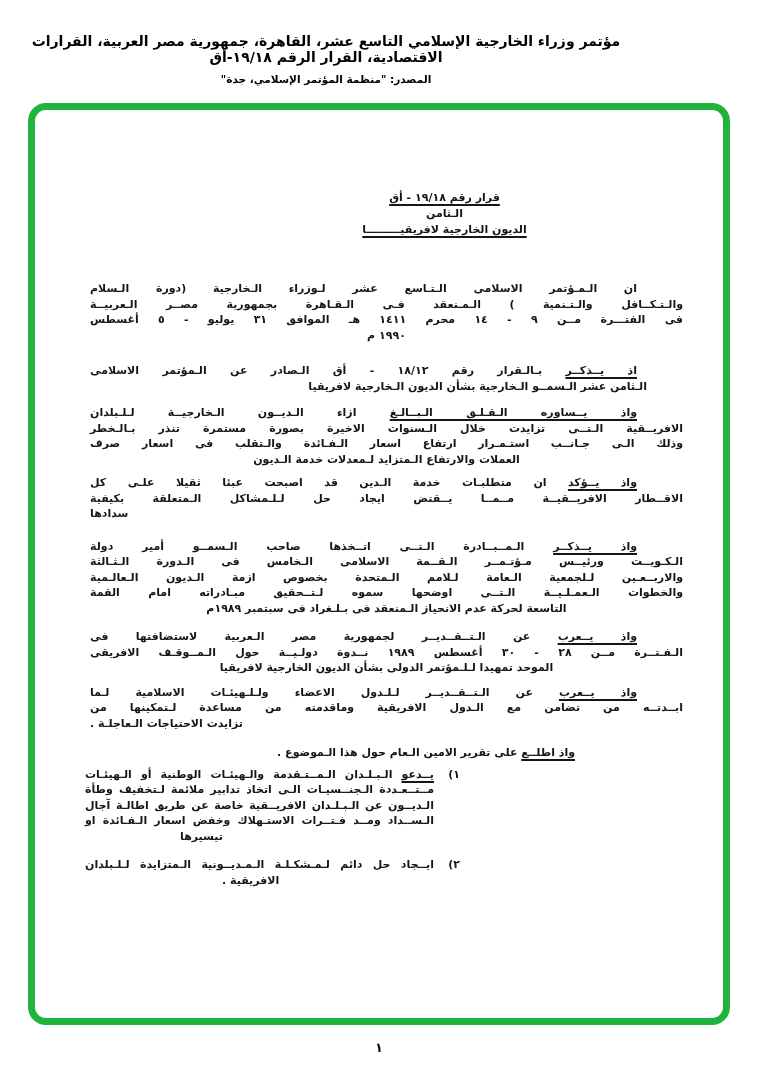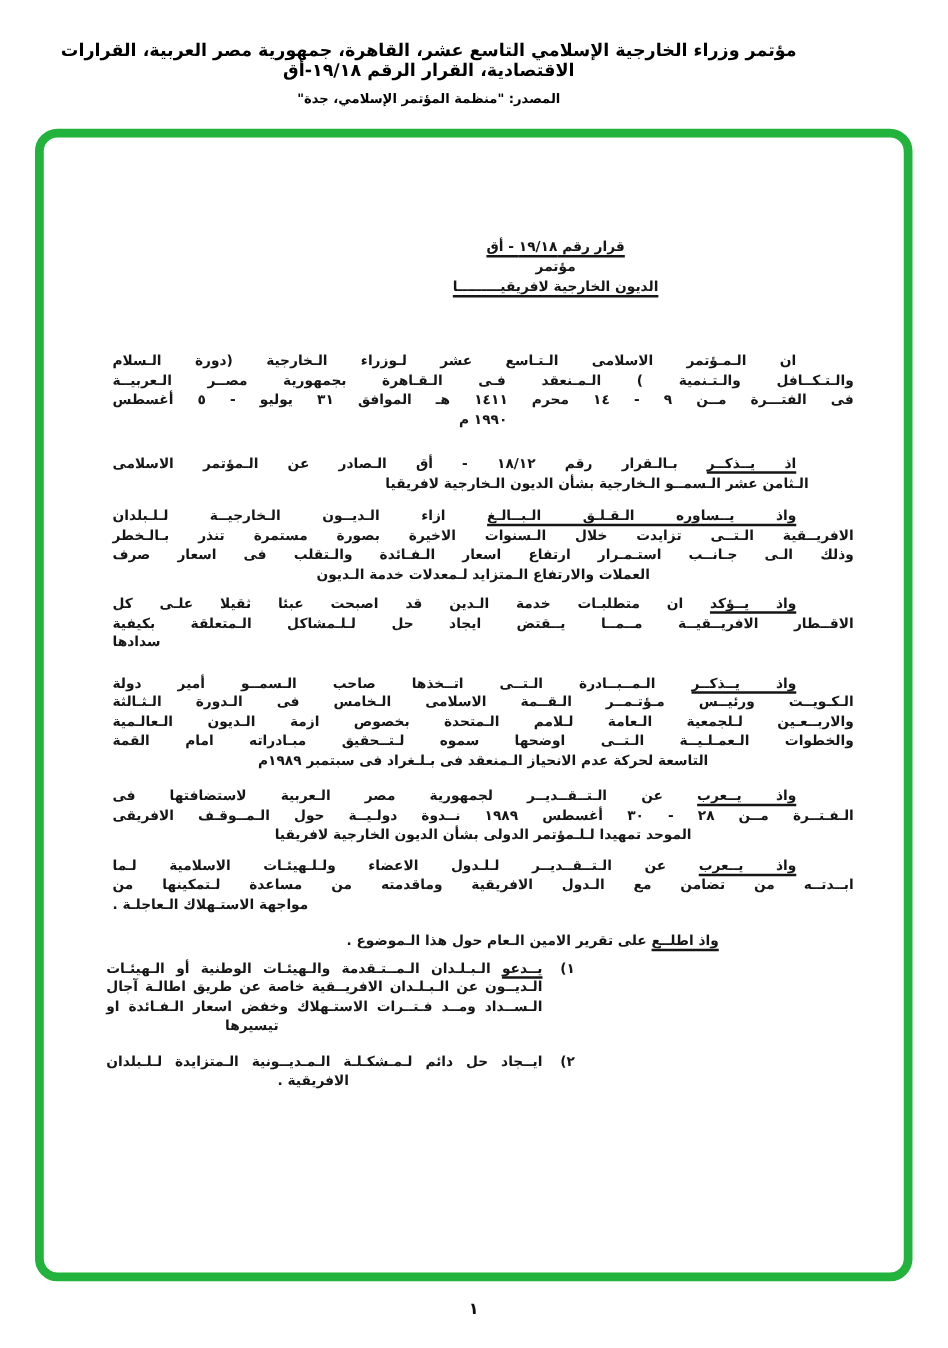--- a/index.html
+++ b/index.html
@@ -1,21 +1,21 @@
 <!DOCTYPE html>
 <html lang="ar"><head>
 <meta charset="utf-8">
 <style>
   html,body{margin:0;padding:0;background:#ffffff;}
   body{width:758px;height:1078px;position:relative;overflow:hidden;
        font-family:"DejaVu Sans",sans-serif;color:#141414;}
   .page{position:absolute;inset:0;}
 
   
-  .header{position:absolute;top:33px;left:0;width:652px;text-align:center;direction:rtl;color:#000;margin-left:17px;}
+  .header{position:absolute;top:33px;left:0;width:652px;text-align:center;direction:rtl;color:#000;}
   .h1{font-size:14px;font-weight:bold;letter-spacing:0;}
   .h2{font-size:10.5px;font-weight:bold;margin-top:8px;}
 
   
   .frame{position:absolute;left:28px;top:103px;width:688px;height:908px;
          border:7px solid #22b33c;border-radius:18px;background:#fff;}
   .content{position:relative;direction:rtl;padding:0 40px 0 55px;
            font-size:11px;font-weight:bold;line-height:15.5px;color:#161616;}
 
   
@@ -52,21 +52,21 @@
   <div class="header">
     <div class="h1">مؤتمر وزراء الخارجية الإسلامي التاسع عشر، القاهرة، جمهورية مصر العربية، القرارات الاقتصادية، القرار الرقم ١٩/١٨-أق</div>
     <div class="h2">المصدر:  "منظمة المؤتمر الإسلامي، جدة"</div>
   </div>
 
   <div class="frame">
     <div class="content">
 
       <div class="title-block">
         <div class="t-line u">قرار رقم ١٩/١٨ - أق</div>
-        <div class="t-line">مؤتمر</div>
+        <div class="t-line">الـثامن</div>
         <div class="t-line u">الديون الخارجية لافريقيـــــــــا</div>
       </div>
 
       <div id="paragraphs">
           <div class="para" style="margin-top: 43px;">
             <div class="line first">ان الـمـؤتمر الاسلامى الـتـاسع عشر لـوزراء الـخارجية (دورة الـسلام</div>
             <div class="line">والـتـكــافل والـتـنمية ) الـمـنعقد فـى الـقـاهرة بجمهورية مصــر الـعربيــة</div>
             <div class="line">فى الفتـــرة مــن ٩ - ١٤ محرم ١٤١١ هـ الموافق ٣١ يوليو - ٥ أغسطس</div>
             <div class="line last-center">١٩٩٠ م</div>
           </div>
@@ -93,31 +93,32 @@
             <div class="line last-center">التاسعة لحركة عدم الانحياز الـمنعقد فى بـلـغراد فى سبتمبر ١٩٨٩م</div>
           </div>
           <div class="para" style="margin-top: 13px;">
             <div class="line first"><span class="lead">واذ يــعرب</span> عن الـتــقــديــر لجمهورية مصر الـعربية لاستضافتها فى</div>
             <div class="line">الـفـتــرة مــن ٢٨ - ٣٠ أغسطس ١٩٨٩ نــدوة دولـيــة حول الـمــوقـف الافريقى</div>
             <div class="line last-center">الموحد تمهيدا لـلـمؤتمر الدولى بشأن الديون الخارجية لافريقيا</div>
           </div>
           <div class="para" style="margin-top: 9px;">
             <div class="line first"><span class="lead">واذ يــعرب</span> عن الـتــقــديــر لـلـدول الاعضاء ولـلـهيئـات الاسلامية لـما</div>
             <div class="line">ابــدتــه من تضامن مع الـدول الافريقية وماقدمته من مساعدة لـتمكينها من</div>
-            <div class="line last-left">مواجهة الاستـهلاك الـعاجلـة .</div>
+            <div class="line last-left">تزايدت الاحتياجات الـعاجلـة .</div>
           </div>
           <div class="para" style="margin-top: 14px;">
             <div class="line last-right-lg"><span class="lead">واذ اطلــع</span> على تقرير الامين الـعام حول هذا الـموضوع .</div>
           </div>
         </div>
       <div id="items">
           <div class="item" style="margin-top: 6px;">
             <div class="marker">١)</div>
             <div class="ibody">
               <div class="line"><span class="lead">يــدعو</span> الـبـلـدان الـمــتـقدمة والـهيئـات الوطنية أو الـهيئـات</div>
+              <div class="line">مــتــعـددة الـجنــسيـات الـى اتخاذ تدابير ملائمة لـتخفيف وطأة</div>
               <div class="line">الـديــون عن الـبـلـدان الافريــقية خاصة عن طريق اطالـة آجال</div>
               <div class="line">الـســداد ومــد فـتــرات الاستـهلاك وخفض اسعار الـفـائدة او</div>
               <div class="line last-left-95">تيسيرها</div>
             </div>
           </div>
           <div class="item" style="margin-top: 13px;">
             <div class="marker">٢)</div>
             <div class="ibody">
               <div class="line">ايــجاد حل دائم لـمـشكـلـة الـمـديــونية الـمتزايدة لـلـبلدان</div>
               <div class="line last-left-137">الافريقية .</div>

